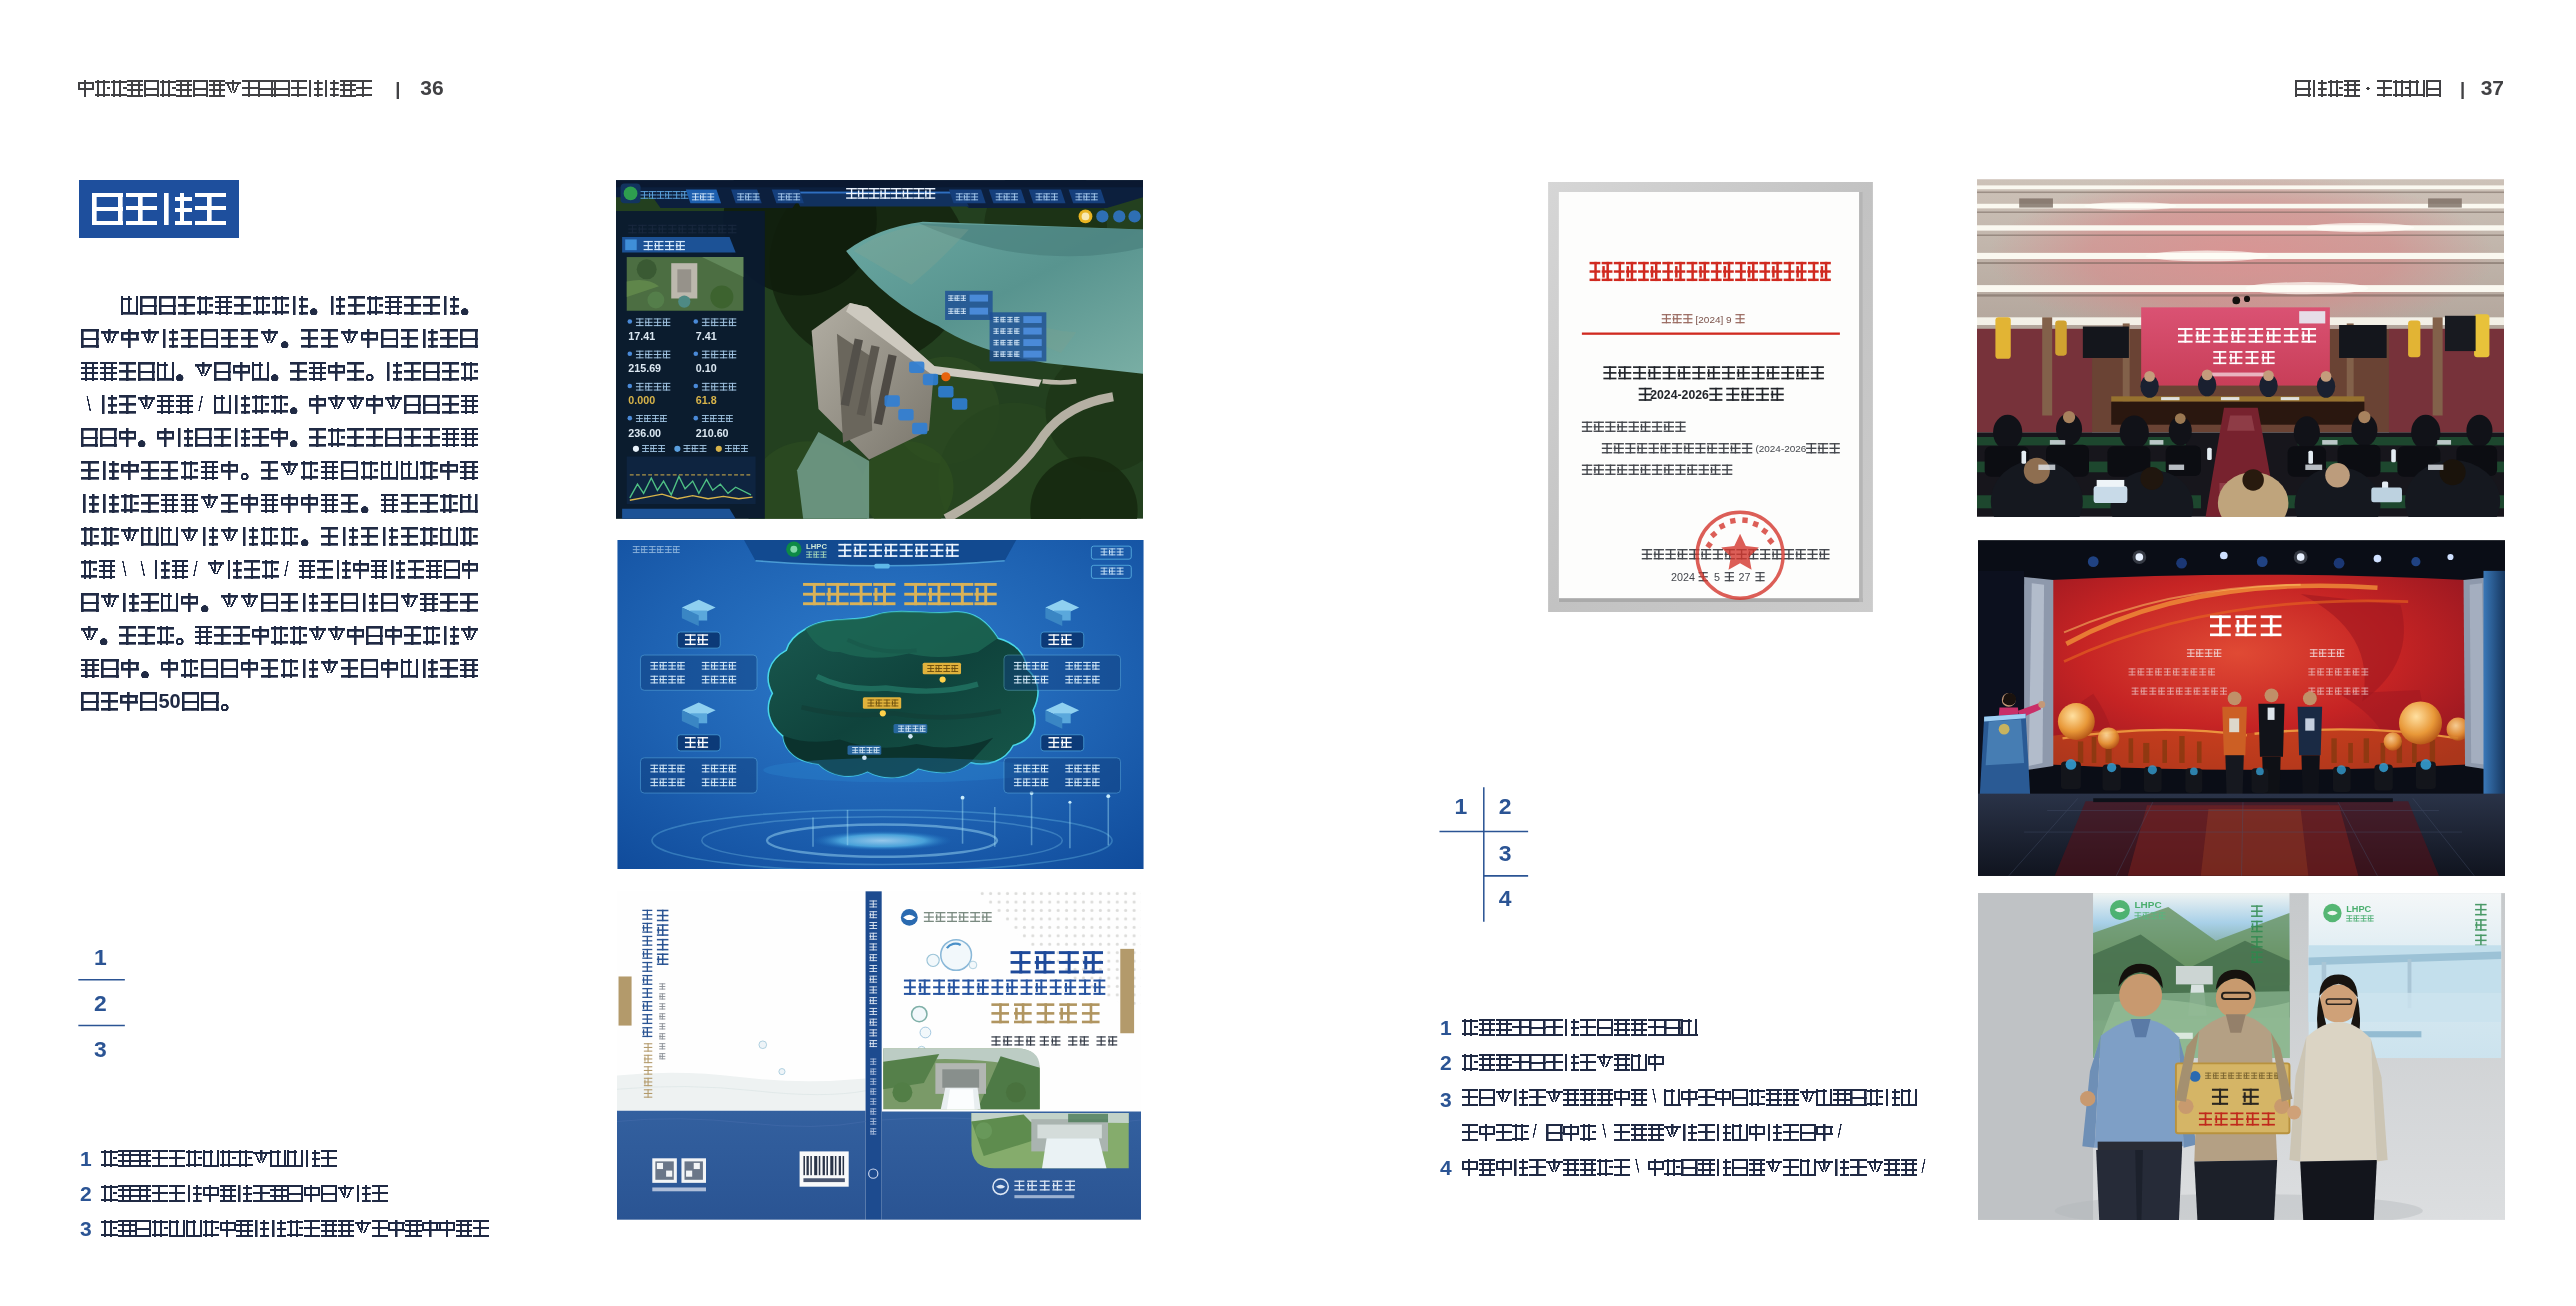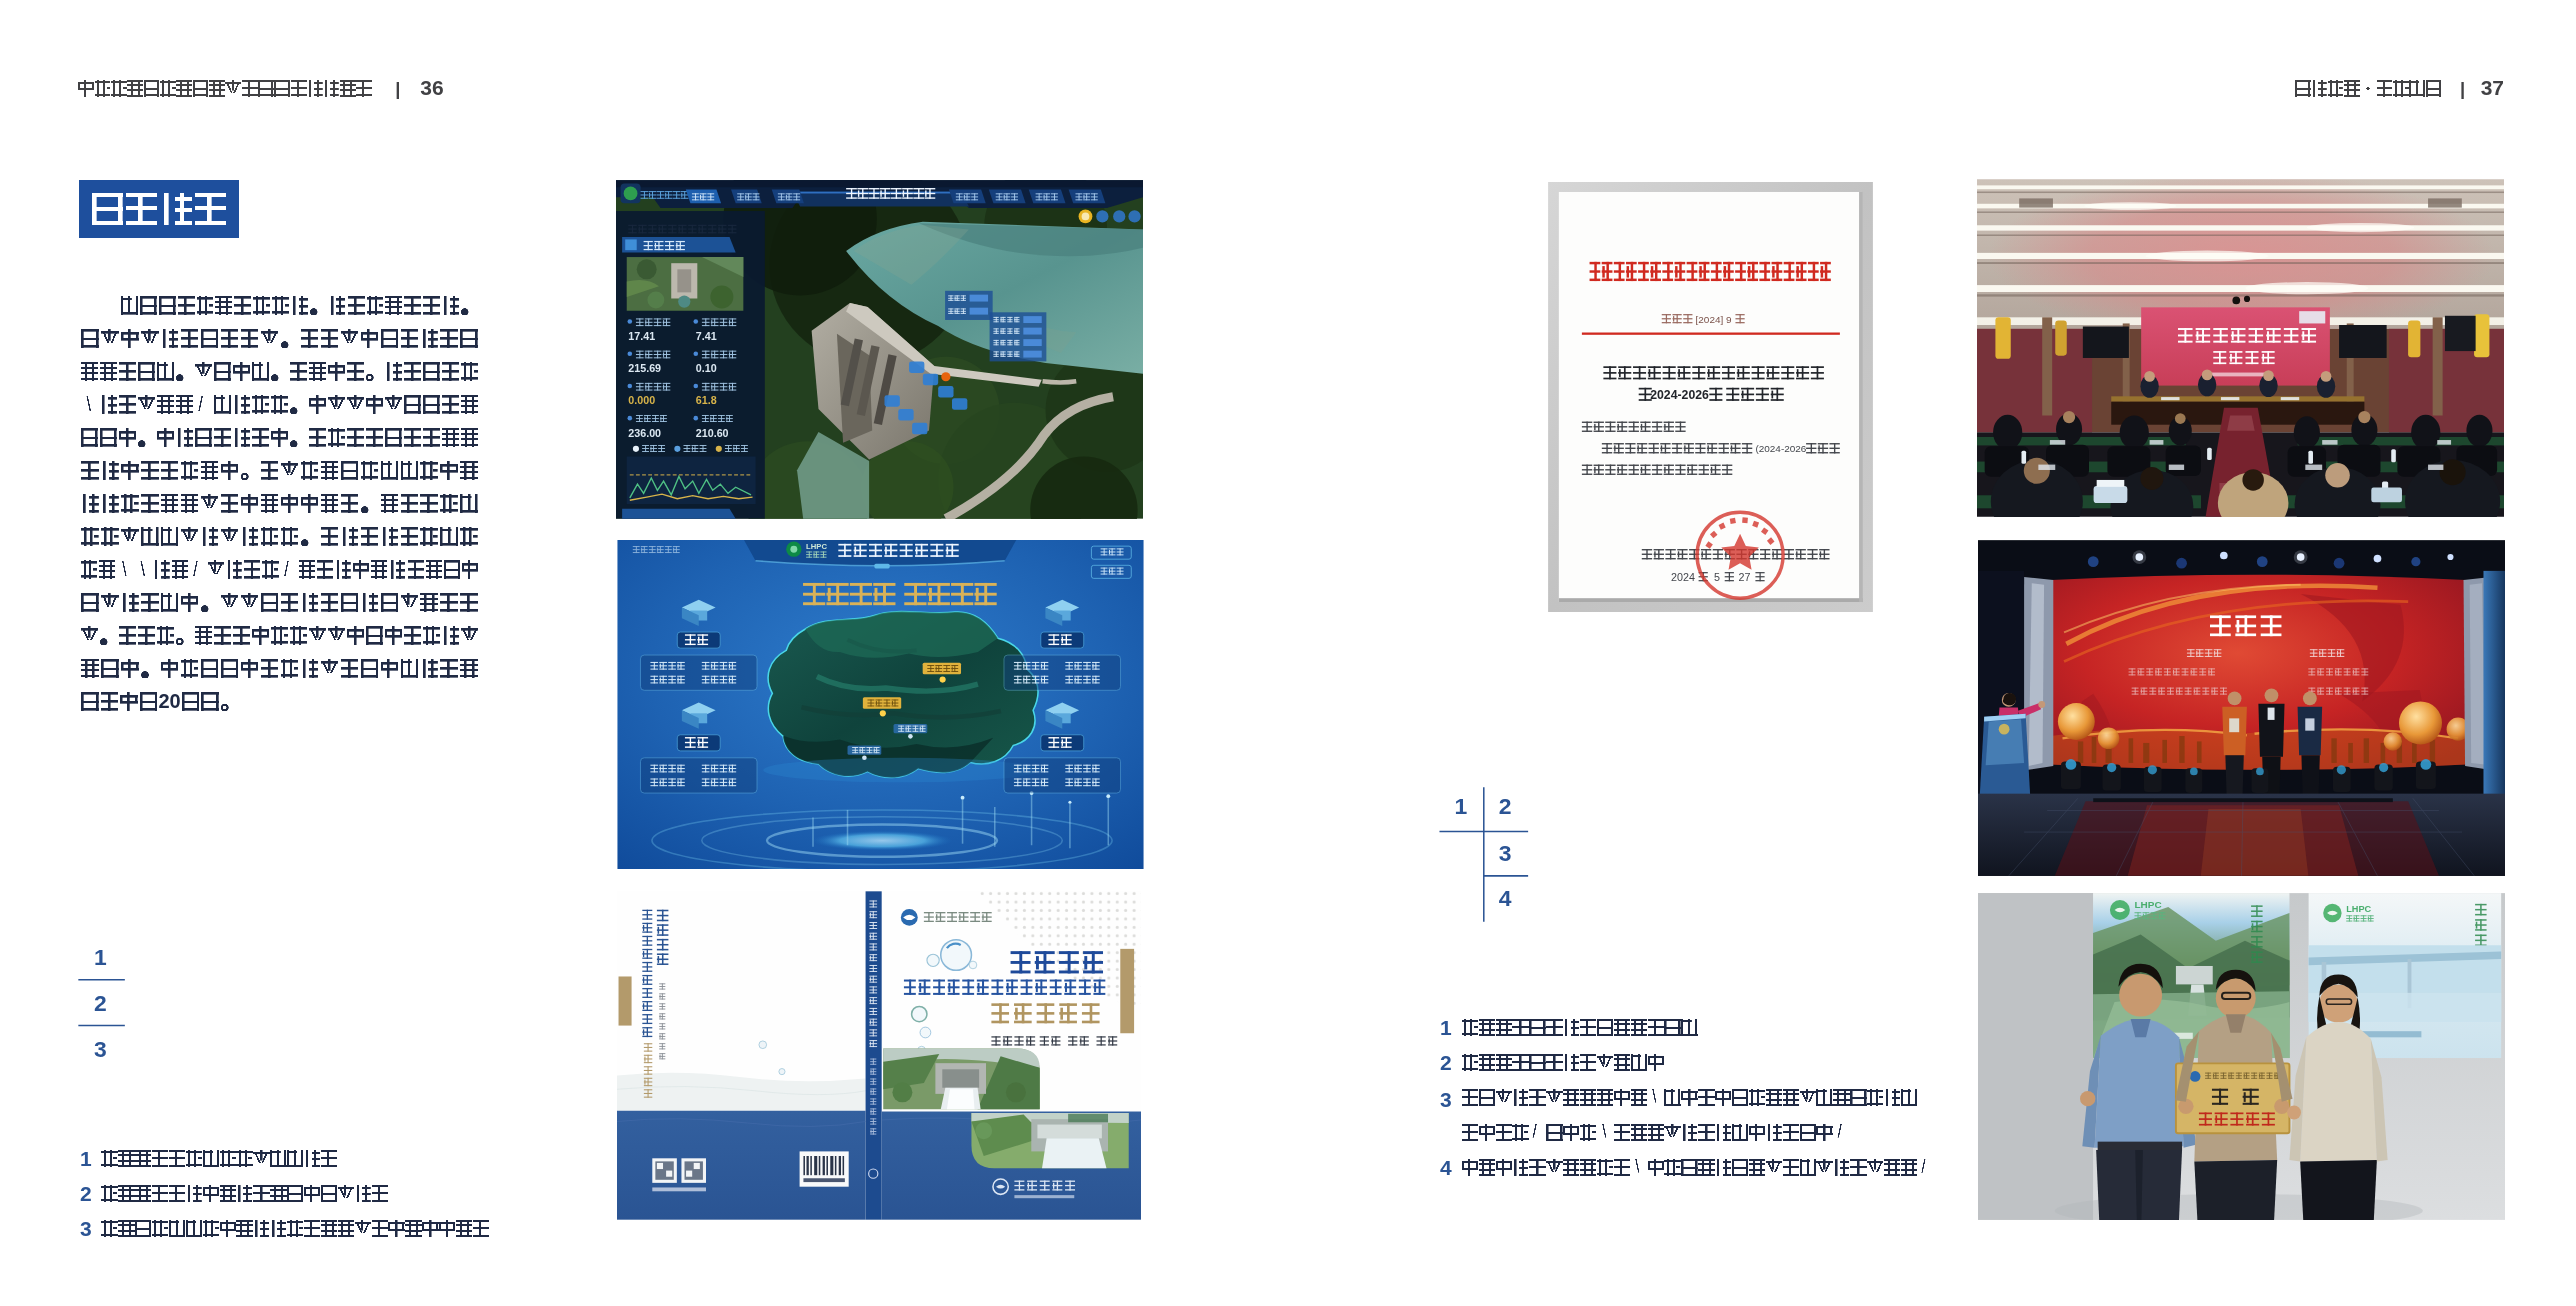--- a/index.html
+++ b/index.html
@@ -302,21 +302,21 @@
       <i class="g2"></i>
       <i class="g3"></i>
       <i class="g0"></i>
       <i class="g4"></i>
     </div>
 <div style="height:33px;display:flex;align-items:center">
       <i class="g1"></i>
       <i class="g0"></i>
       <i class="g6"></i>
       <i class="g1"></i>
-      <b>20</b>
+      <b>50</b>
       <i class="g1"></i>
       <i class="g1"></i>
       <i class="pp"></i>
     </div>
 </div>
 
 <svg class="abs" style="left:73px;top:942px" width="61" height="138" viewBox="0 0 80 180">
 <line x1="7" y1="49" x2="68" y2="49" stroke="#2b5494" stroke-width="2"></line>
 <line x1="7" y1="109" x2="68" y2="109" stroke="#2b5494" stroke-width="2"></line>
 <text x="36" y="30" font-size="30" font-weight="bold" fill="#2b5494" text-anchor="middle">1</text>

